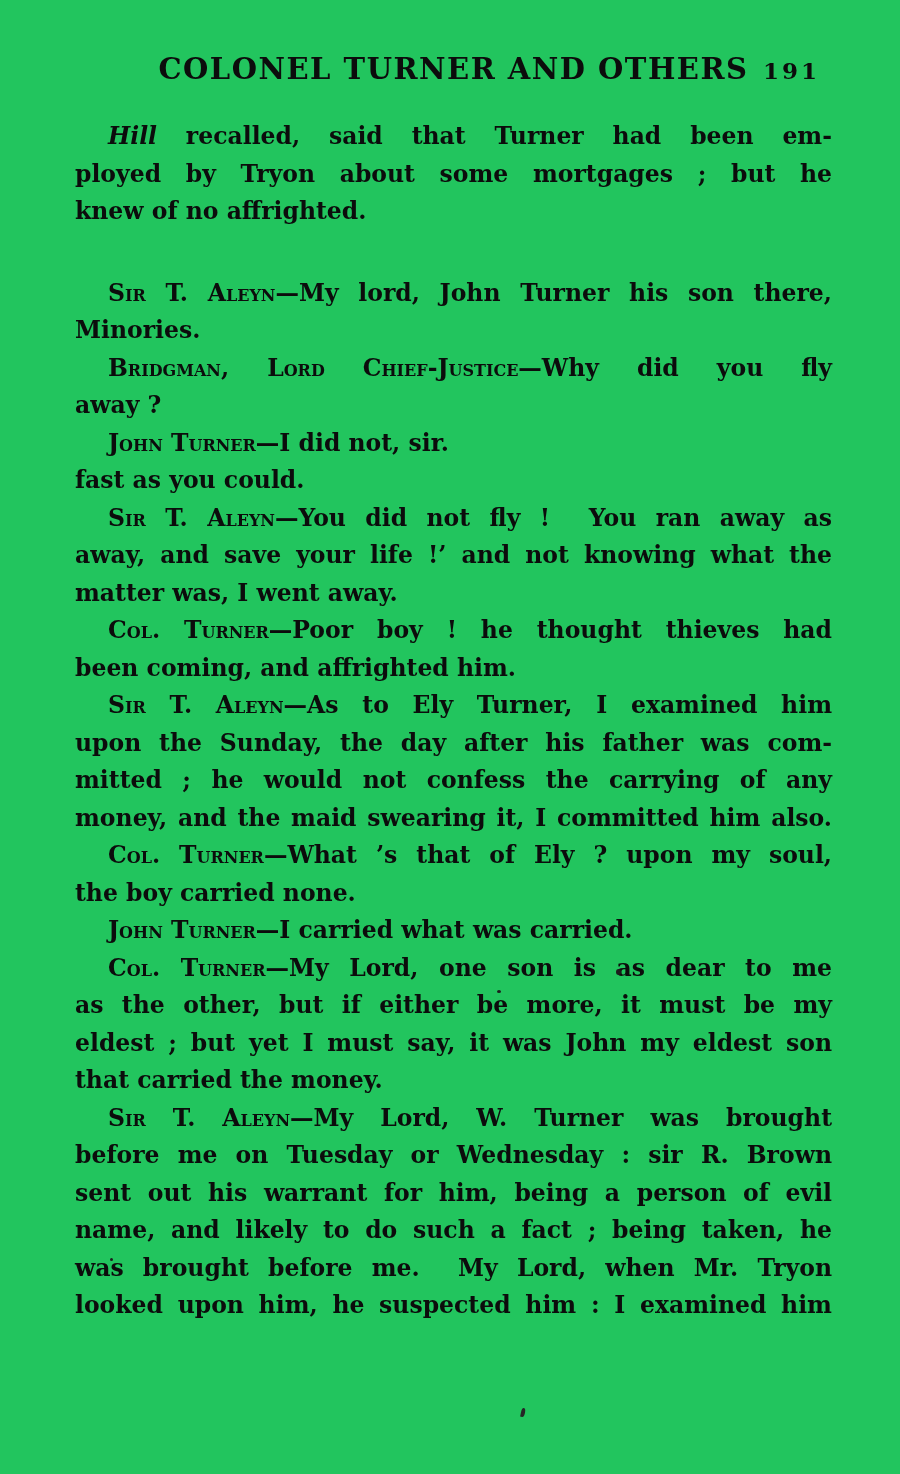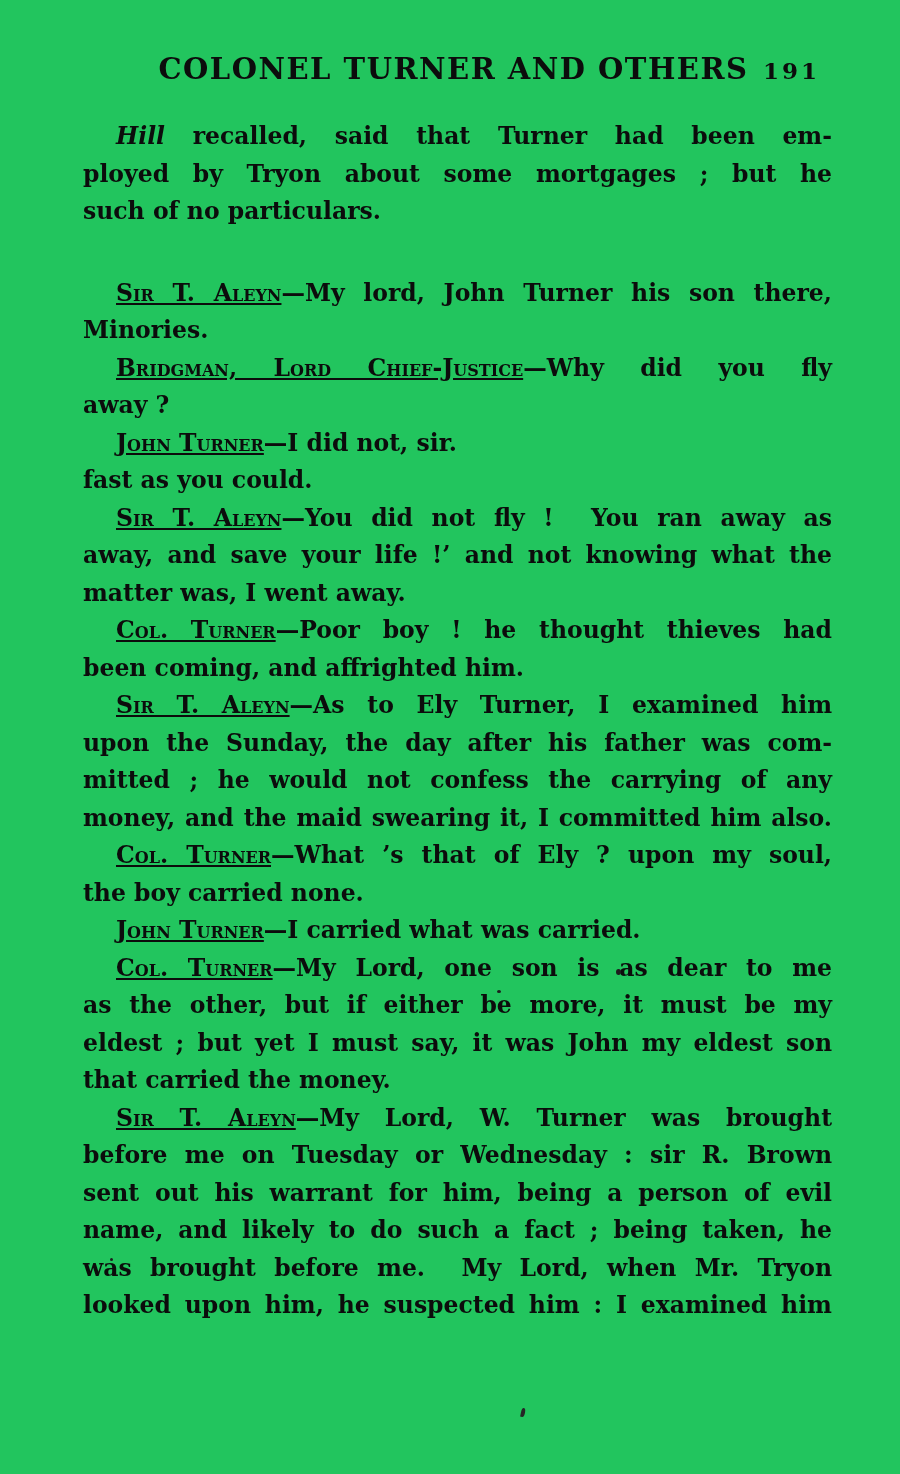--- a/index.html
+++ b/index.html
@@ -42,29 +42,28 @@
     top: 118px; left: 75px;
     width: 757px;
     font-size: 23.5px;
     font-weight: 700;
     line-height: 37.5px;
     color: #0c0c0c;
   }
   .line {
     white-space: pre-wrap;
     text-align: left;
-    margin-left: 8px;
   }
   .line.justify {
     text-align: justify;
     text-align-last: justify;
   }
   .line.indent { text-indent: 33px; }
   .line.gap { margin-top: 44px; }
-  .smallcaps { font-variant: small-caps; text-decoration: underline; }
+  .smallcaps { font-variant: small-caps; }
   .italic { font-style: italic; }
   
   .speck {
     position: absolute;
     background: #1d1d1d;
     border-radius: 50%;
   }
   .speck.s1 { left: 616px; top: 969px; width: 5px; height: 6px; }
   .speck.s2 { left: 497px; top: 990px; width: 4px; height: 3px; }
   .speck.s3 {
@@ -80,21 +79,21 @@
 <div class="page">
 
   <div class="header">
     <span class="running-title">COLONEL TURNER AND OTHERS</span>
     <span class="page-number">191</span>
   </div>
 
   <div class="body-text">
       <div class="line justify indent"><span class="italic">Hill</span><span> recalled, said that Turner had been em-</span></div>
       <div class="line justify"><span>ployed by Tryon about some mortgages ; but he</span></div>
-      <div class="line"><span>such of no particulars.</span></div>
+      <div class="line"><span>knew of no affrighted.</span></div>
       <div class="line justify indent gap"><span class="smallcaps">Sir T. Aleyn</span><span>—My lord, John Turner his son there,</span></div>
       <div class="line"><span>Minories.</span></div>
       <div class="line justify indent"><span class="smallcaps">Bridgman, Lord Chief-Justice</span><span>—Why did you fly</span></div>
       <div class="line"><span>away ?</span></div>
       <div class="line indent"><span class="smallcaps">John Turner</span><span>—I did not, sir.</span></div>
       <div class="line"><span>fast as you could.</span></div>
       <div class="line justify indent"><span class="smallcaps">Sir T. Aleyn</span><span>—You did not fly !  You ran away as</span></div>
       <div class="line justify"><span>away, and save your life !’ and not knowing what the</span></div>
       <div class="line"><span>matter was, I went away.</span></div>
       <div class="line justify indent"><span class="smallcaps">Col. Turner</span><span>—Poor boy ! he thought thieves had</span></div>

